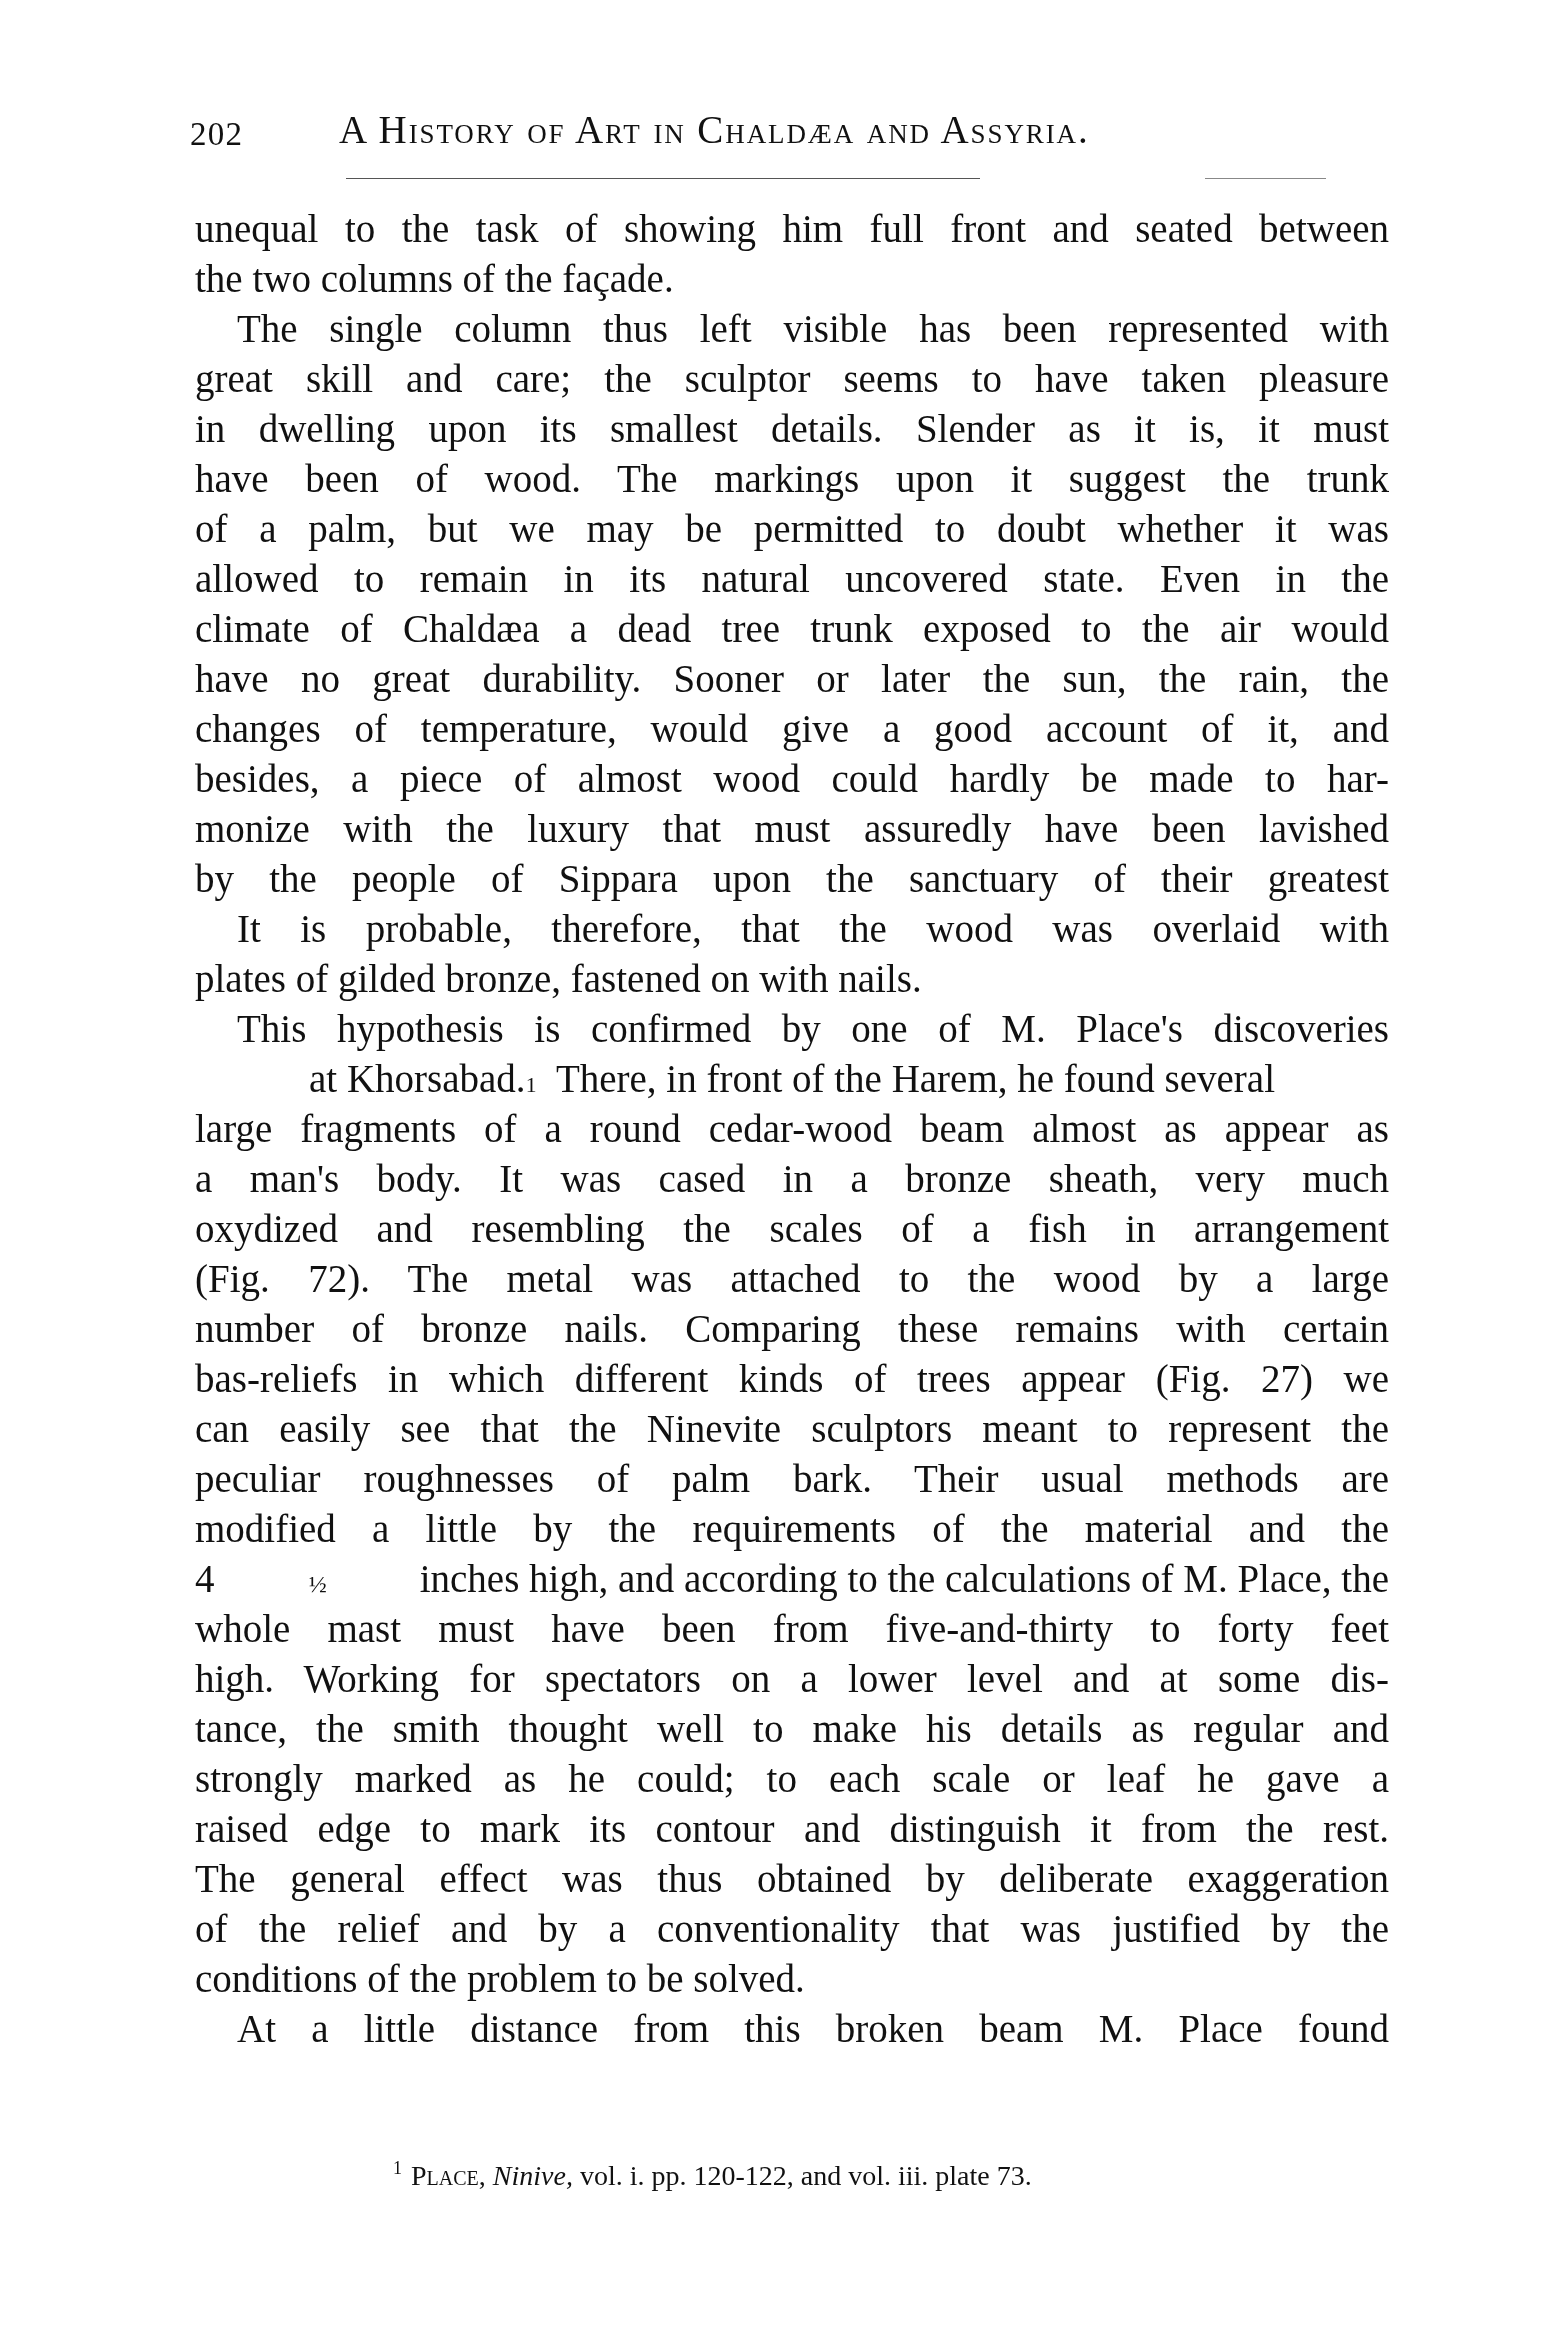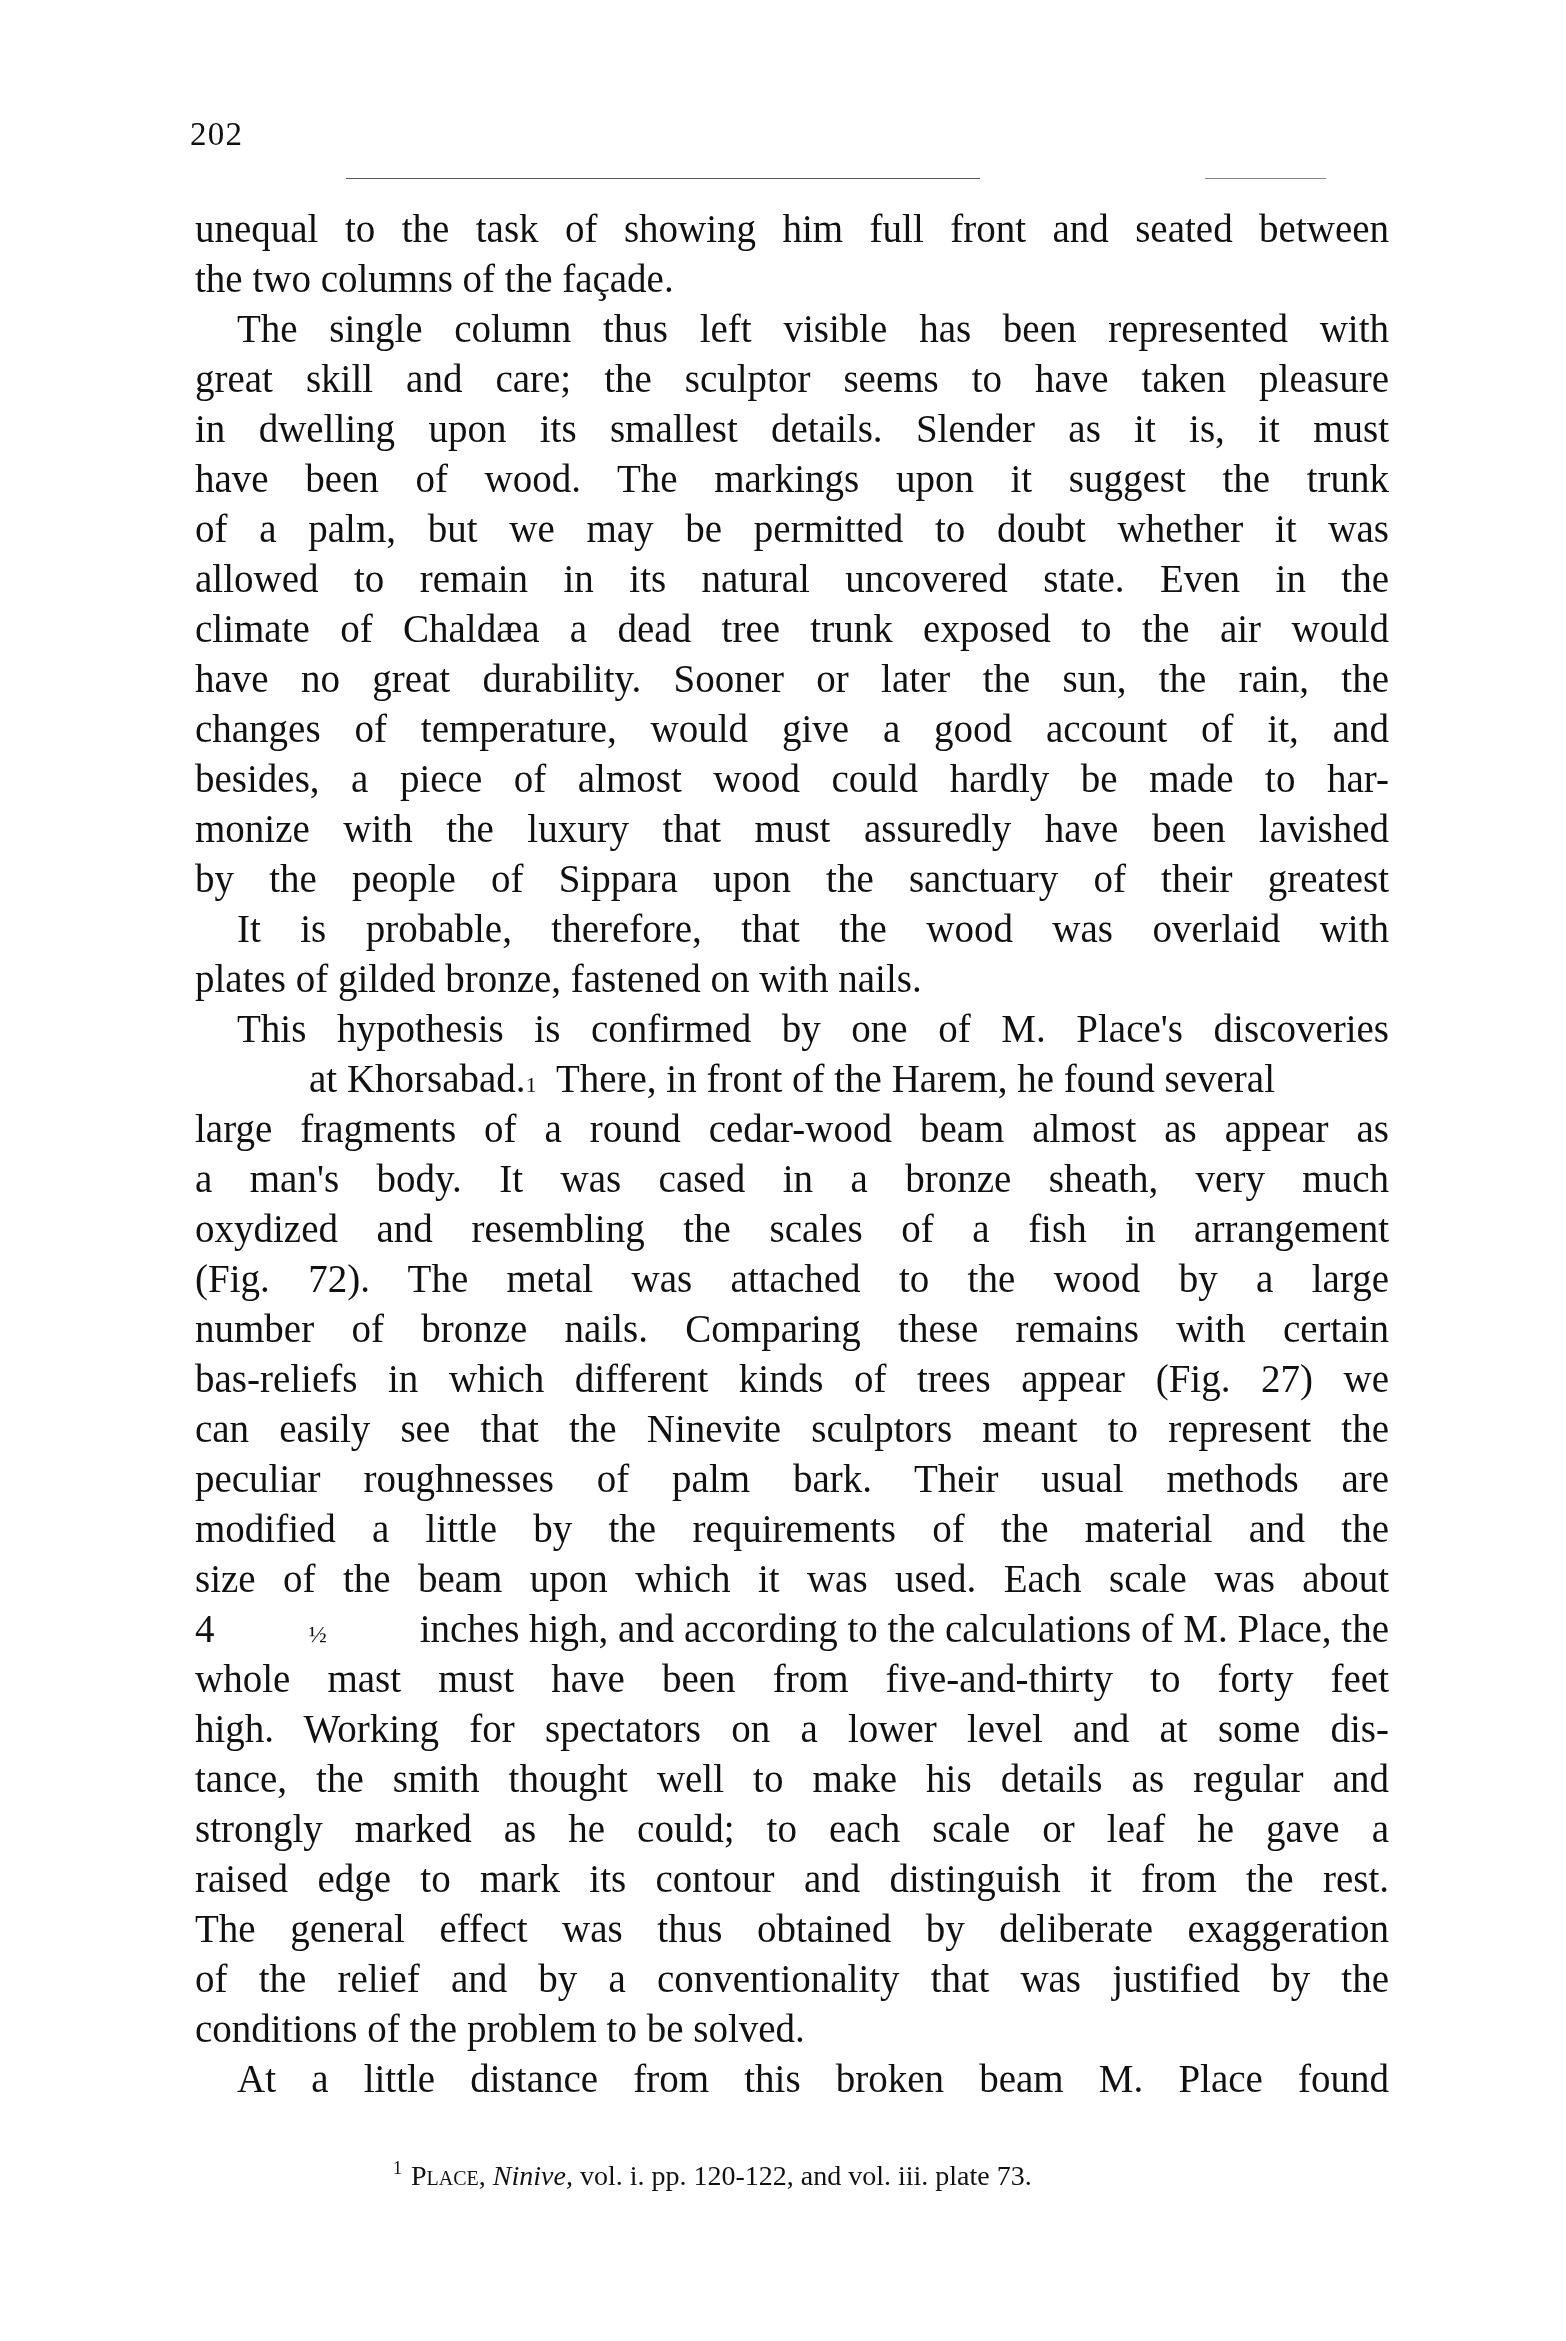--- a/index.html
+++ b/index.html
@@ -22,20 +22,21 @@
   .footnote { position: absolute; left: 393px; top: 2158px; font-size: 28px; white-space: nowrap; }
   .footnote .fn-mark { font-size: 18px; vertical-align: 11.4px; margin-right: 9px; }
   .footnote .sc { font-variant: small-caps; }
   .footnote i { font-style: italic; }
 </style>
 </head>
 <body>
 
 <div class="running-head">
   <span class="page-number">202</span>
+  <span class="running-title">A History of Art in Chaldæa and Assyria.</span>
 </div>
 <div class="head-rule rule-a"></div>
 <div class="head-rule rule-b"></div>
 
 <div class="body-text">
 
   <span class="line">unequal to the task of showing him full front and seated between</span>
   <span class="line last">the two columns of the façade.</span>
 
   <span class="line indent">The single column thus left visible has been represented with</span>
@@ -58,21 +59,20 @@
   <span class="line" style="display: flex; justify-content: center; align-items: baseline;"><span>at Khorsabad.</span><sup class="fn-ref">1</sup>  <span>There, in front of the Harem, he found several</span></span>
   <span class="line">large fragments of a round cedar-wood beam almost as appear as</span>
   <span class="line">a man's body.  It was cased in a bronze sheath, very much</span>
   <span class="line">oxydized and resembling the scales of a fish in arrangement</span>
   <span class="line">(Fig. 72).  The metal was attached to the wood by a large</span>
   <span class="line">number of bronze nails.  Comparing these remains with certain</span>
   <span class="line">bas-reliefs in which different kinds of trees appear (Fig. 27) we</span>
   <span class="line">can easily see that the Ninevite sculptors meant to represent the</span>
   <span class="line">peculiar roughnesses of palm bark.  Their usual methods are</span>
   <span class="line">modified a little by the requirements of the material and the</span>
-  <span class="line">size of the beam upon which it was used.  Each scale was about</span>
   <span class="line" style="display: flex; justify-content: space-between; align-items: baseline;">
       <span>4</span>
       <span class="frac">½</span> 
       <span>inches high, and according to the calculations of M. Place, the</span>
     </span>
   <span class="line">whole mast must have been from five-and-thirty to forty feet</span>
   <span class="line">high.  Working for spectators on a lower level and at some dis-</span>
   <span class="line">tance, the smith thought well to make his details as regular and</span>
   <span class="line">strongly marked as he could; to each scale or leaf he gave a</span>
   <span class="line">raised edge to mark its contour and distinguish it from the rest.</span>

